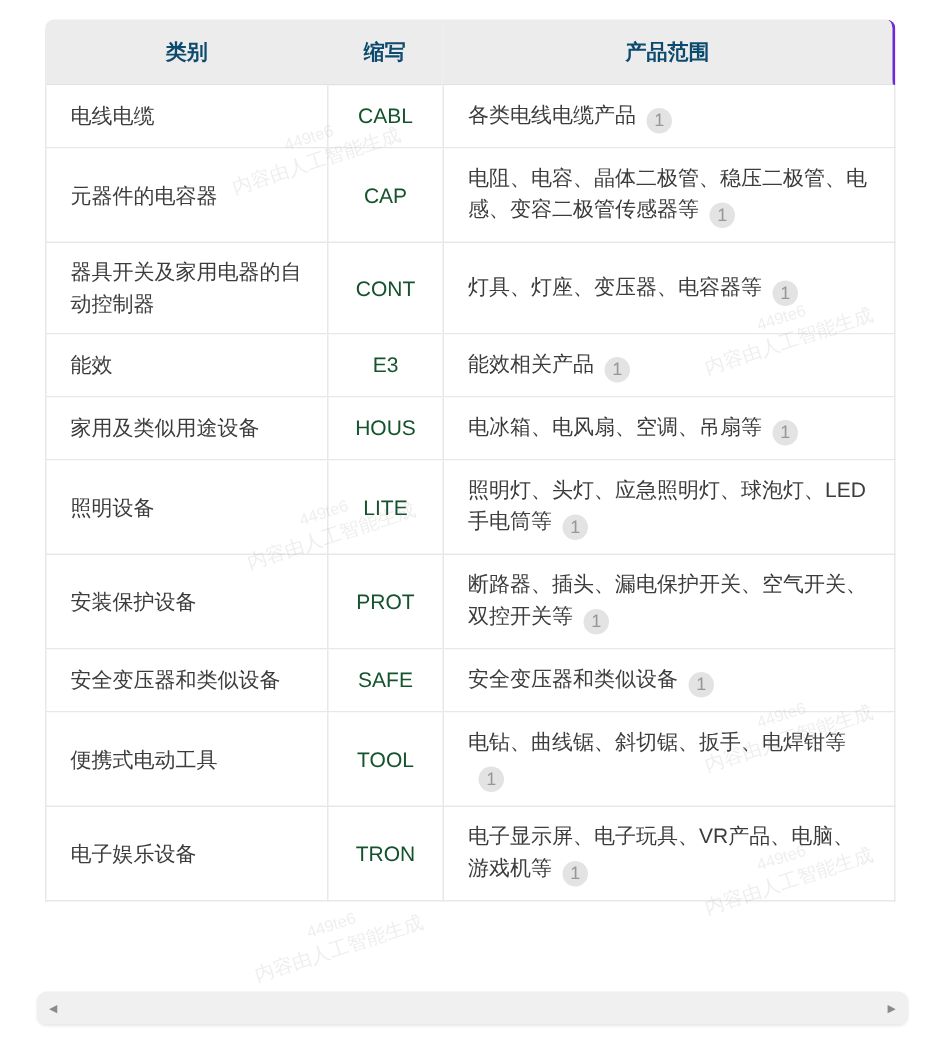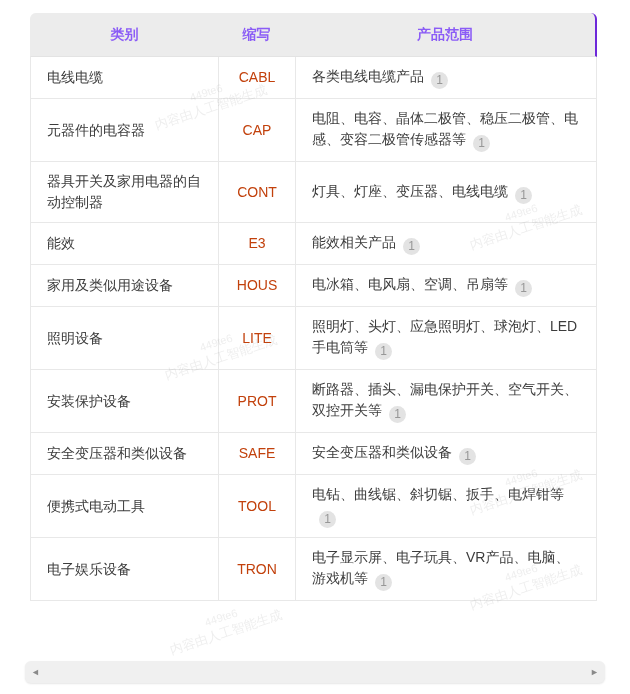--- a/index.html
+++ b/index.html
@@ -13,29 +13,29 @@
         text-align:center; line-height:15px; white-space:nowrap; }
   .wm .wm-l1 { font-size:11px; display:block; }
   .wm .wm-l2 { font-size:13px; display:block; }
 
   
   .table-wrap { position:absolute; left:30px; top:13px; width:567px; }
   table { width:567px; border-collapse:separate; border-spacing:0; table-layout:fixed;
           font-size:14px; color:#3c3c3c; }
   col.c1 { width:188px; } col.c2 { width:77px; } col.c3 { width:302px; }
 
-  thead th { background:#ececec; font-weight:bold; text-align:center; color:#8b5cf6;
+  thead th { background:#ececec; font-weight:bold; text-align:center; color:#0c4a6e;
     padding:11px 8px; line-height:21px; border-bottom:1px solid #e3e3e3; }
   thead th:first-child { border-top-left-radius:6px; border-left:1px solid #ececec; }
   thead th:last-child  { border-top-right-radius:6px; border-right:2px solid #6d28d9; }
 
   tbody td { background:#fff; padding:9px 16px; line-height:21px; vertical-align:middle;
     border-bottom:1px solid #e8e8e8; }
   tbody td.cat  { border-left:1px solid #e8e8e8;margin-top:11px; }
-  tbody td.code { text-align:center; border-left:1px solid #e8e8e8; color:#c2410c;
+  tbody td.code { text-align:center; border-left:1px solid #e8e8e8; color:#14532d;
                   padding:9px 4px; }
   tbody td.scope{ border-left:1px solid #e8e8e8; border-right:1px solid #e8e8e8; }
   tbody tr.single td { height:39px; }
   tbody tr.double td { height:60px; }
 
   .badge { display:inline-flex; width:17px; height:17px; border-radius:50%;
     background:#e3e3e3; color:#979797; font-size:12px; line-height:17px;
     align-items:center; justify-content:center; margin-left:7px; vertical-align:-3px; }
 
   
@@ -98,21 +98,21 @@
     <td class="scope"><span>各类电线电缆产品</span><span class="badge">1</span></td>
   </tr>
           <tr class="double">
     <td class="cat"><span>元器件的电容器</span></td>
     <td class="code"><span>CAP</span></td>
     <td class="scope"><span>电阻、电容、晶体二极管、稳压二极管、电感、变容二极管传感器等</span><span class="badge">1</span></td>
   </tr>
           <tr class="double">
     <td class="cat"><span>器具开关及家用电器的自动控制器</span></td>
     <td class="code"><span>CONT</span></td>
-    <td class="scope"><span>灯具、灯座、变压器、电线电缆</span><span class="badge">1</span></td>
+    <td class="scope"><span>灯具、灯座、变压器、电容器等</span><span class="badge">1</span></td>
   </tr>
           <tr class="single">
     <td class="cat"><span>能效</span></td>
     <td class="code"><span>E3</span></td>
     <td class="scope"><span>能效相关产品</span><span class="badge">1</span></td>
   </tr>
           <tr class="single">
     <td class="cat"><span>家用及类似用途设备</span></td>
     <td class="code"><span>HOUS</span></td>
     <td class="scope"><span>电冰箱、电风扇、空调、吊扇等</span><span class="badge">1</span></td>

